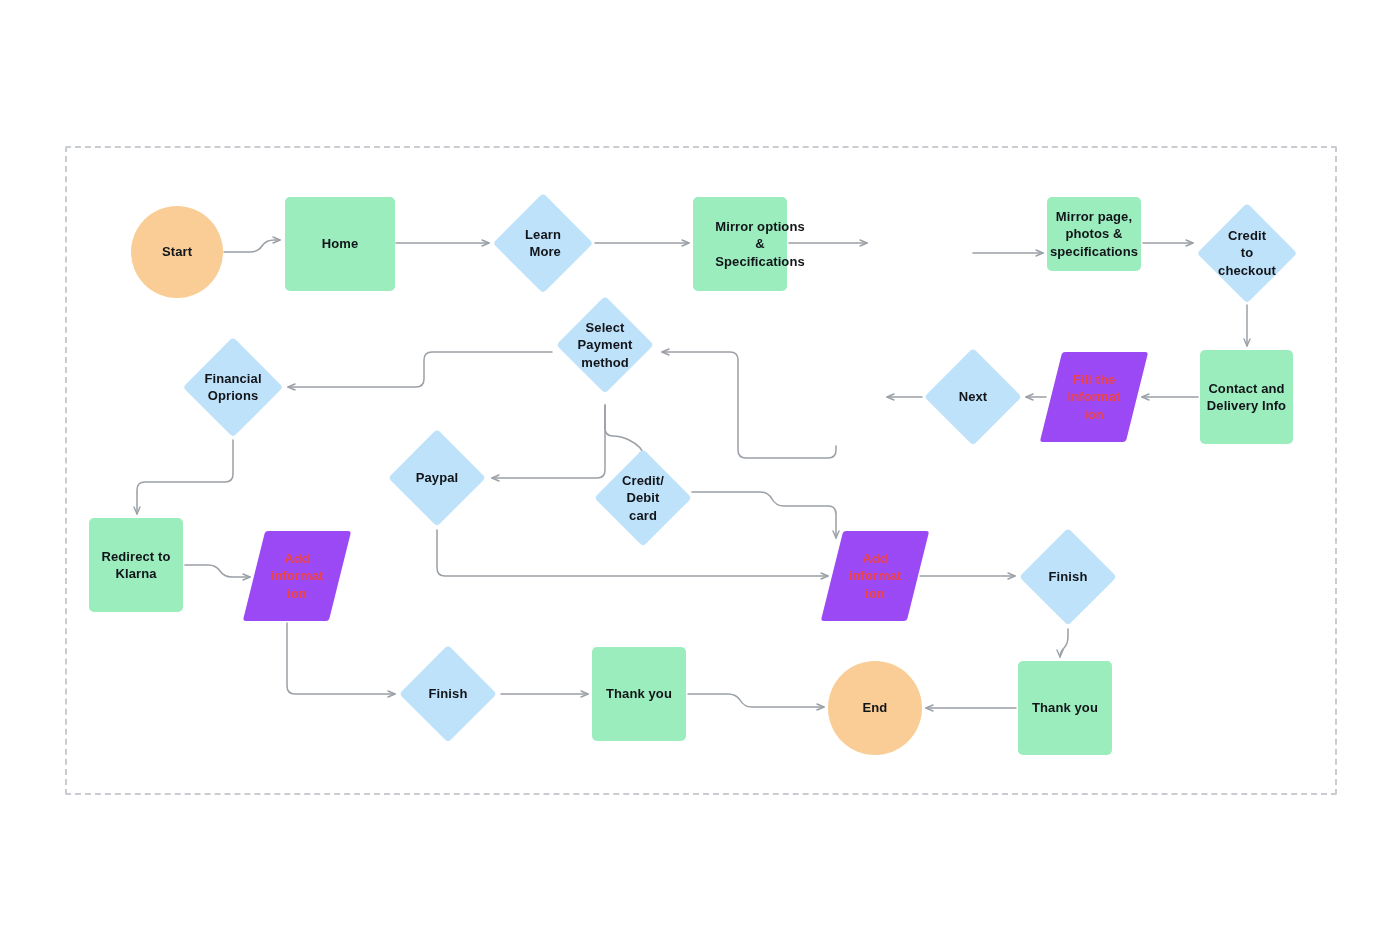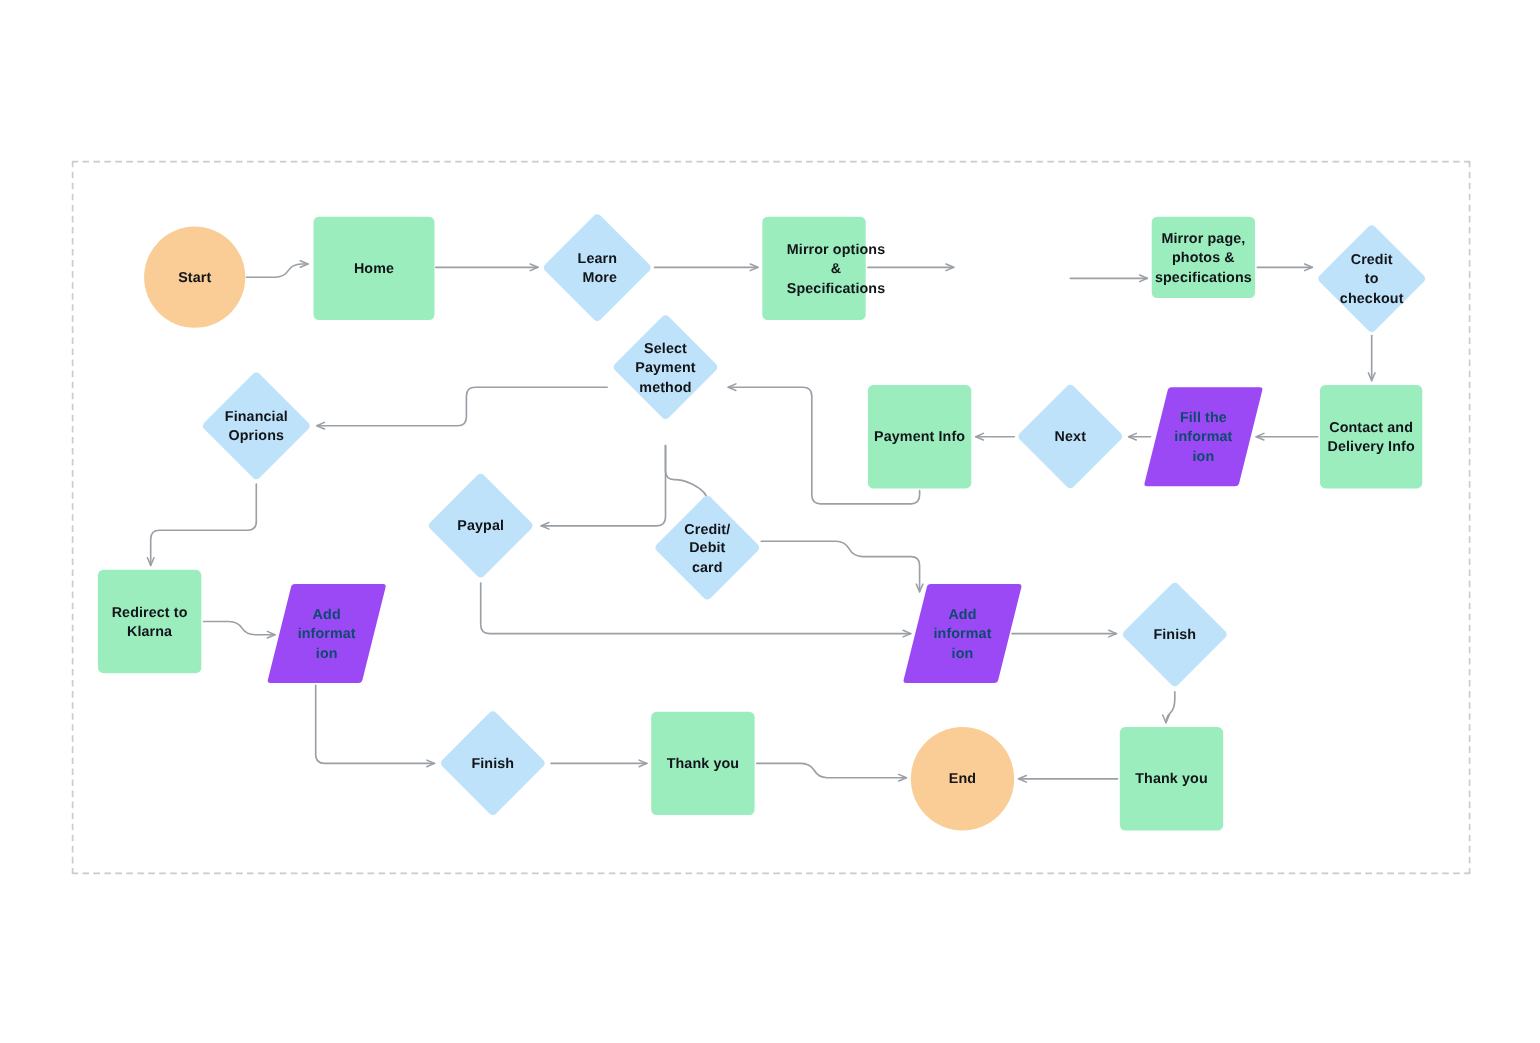--- a/index.html
+++ b/index.html
@@ -81,21 +81,21 @@
   }
   .n-para::before {
     content: "";
     position: absolute;
     left: 0; top: 0; right: 0; bottom: 0;
     background: #9B48F5;
     transform: skewX(-14deg);
     border-radius: 3px;
     z-index: 1;
   }
-  .n-para .lbl { color: #0c4a6e; }
+  .n-para .lbl { color: #ef4444; }
 </style>
 </head>
 <body>
 
 <div id="canvas">
 
   <div id="frame"></div>
 
   <svg id="edges" viewBox="0 0 1400 948" xmlns="http://www.w3.org/2000/svg">
     <defs>
@@ -195,25 +195,22 @@
   <div class="node n-para" style="left:1051px; top:352px; width:86px; height:90px;">
     <span class="lbl">Fill  the
 informat
 ion</span>
   </div>
 
   <div class="node n-diamond" style="left:924px; top:348px; width:98px; height:98px;">
     <span class="lbl">Next</span>
   </div>
 
-  <div class="node n-rect" style="left:789px; top:350px; width:94px; height:94px;">
-    <span class="lbl">Payment Info</span>
-  </div>
-
-  <div class="node n-diamond" style="left:556px; top:285px; width:98px; height:98px;">
+
+  <div class="node n-diamond" style="left:556px; top:296px; width:98px; height:98px;">
     <span class="lbl">Select
 Payment
 method</span>
   </div>
 
   <div class="node n-diamond" style="left:183px; top:337px; width:100px; height:100px;">
     <span class="lbl">Financial
 Oprions</span>
   </div>
 

